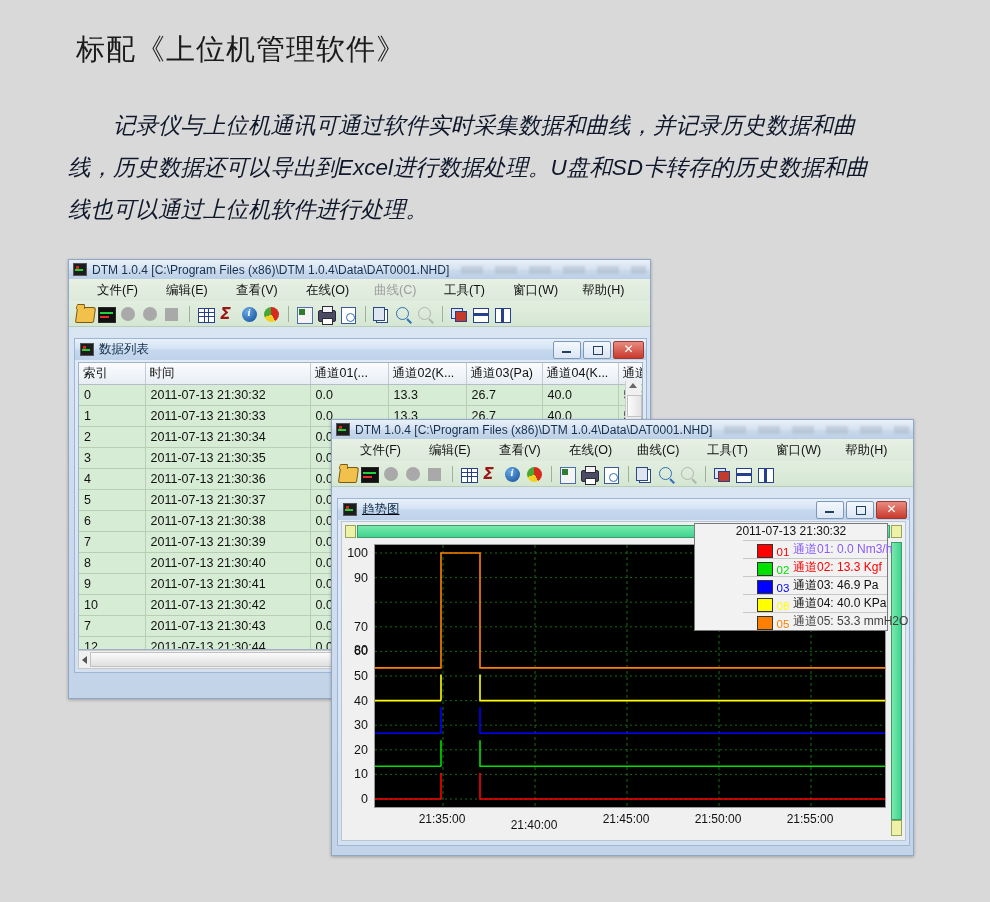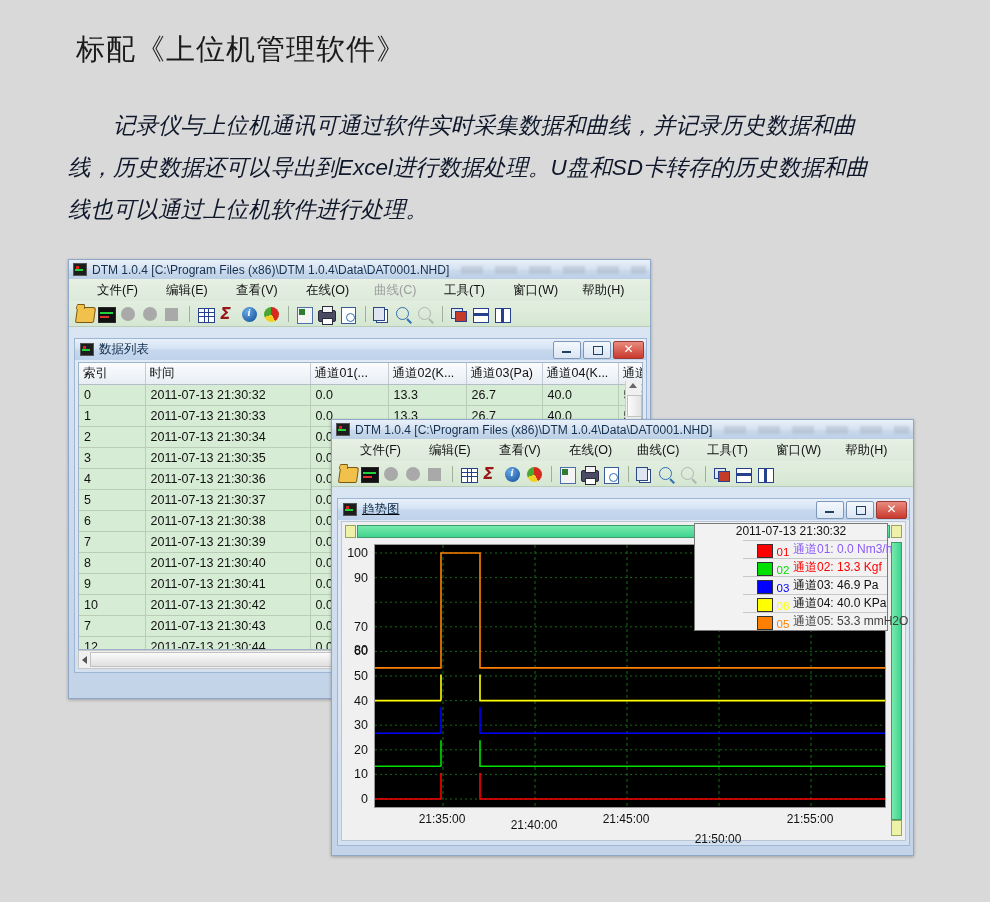--- a/index.html
+++ b/index.html
@@ -577,21 +577,21 @@
             <path d="M66 155.6 L66 129.6" fill="none" stroke="#ffff00" stroke-width="1.6"></path>
             <path d="M105 129.6 L105 155.6 L510 155.6" fill="none" stroke="#ffff00" stroke-width="1.6"></path>
             <path d="M0 122.88200000000002 L66 122.88200000000002 L66 8 L105 8 L105 122.88200000000002 L510 122.88200000000002" fill="none" stroke="#ff8000" stroke-width="1.6"></path>
           </svg>
       </div>
 
       <div class="xaxis" id="xaxis">
           <div class="xtick" style="left: 68px; top: 2px;">21:35:00</div>
           <div class="xtick" style="left: 160px; top: 8px; text-align: right;">21:40:00</div>
           <div class="xtick" style="left: 252px; top: 2px;">21:45:00</div>
-          <div class="xtick" style="left: 344px; top: 2px; margin-top: 20px;">21:50:00</div>
+          <div class="xtick" style="left: 344px; top: 2px;">21:50:00</div>
           <div class="xtick" style="left: 436px; top: 2px;">21:55:00</div>
         </div>
 
       <div class="legend">
         <div class="lgdate">2011-07-13 21:30:32</div>
         <div id="legend-rows">
             <div class="lgrow">
               <span class="lgsw" style="background: rgb(255, 0, 0);"></span>
               <span class="lgno" style="color: rgb(255, 0, 0);">01</span>
               <span class="lgtxt" style="color: #8b5cf6;">通道01: 0.0 Nm3/h</span>

